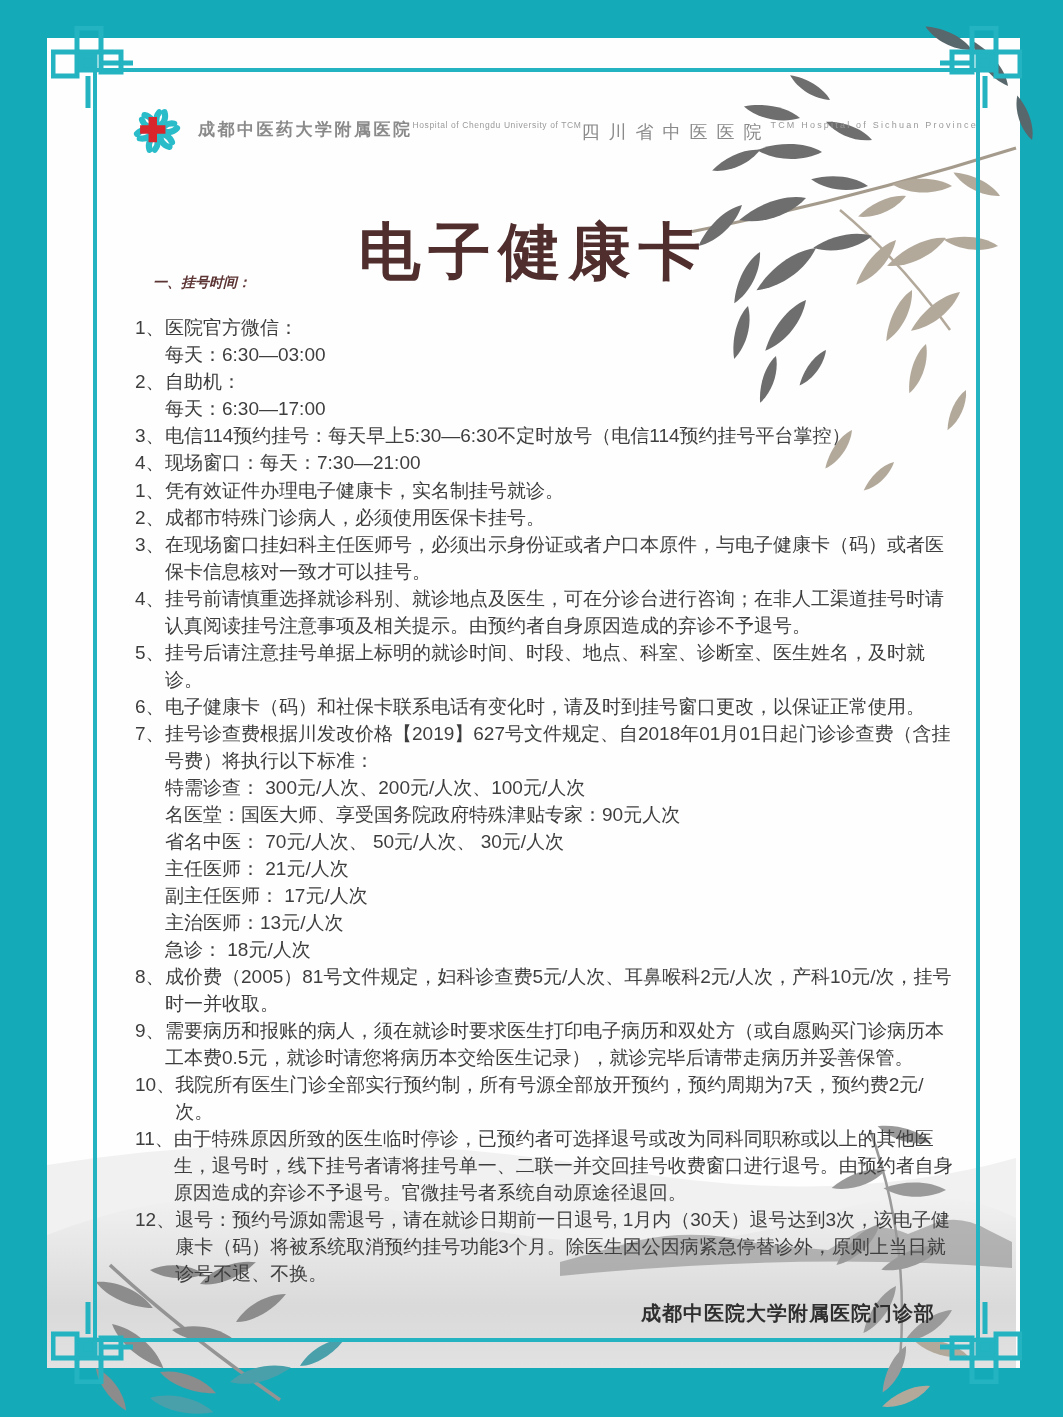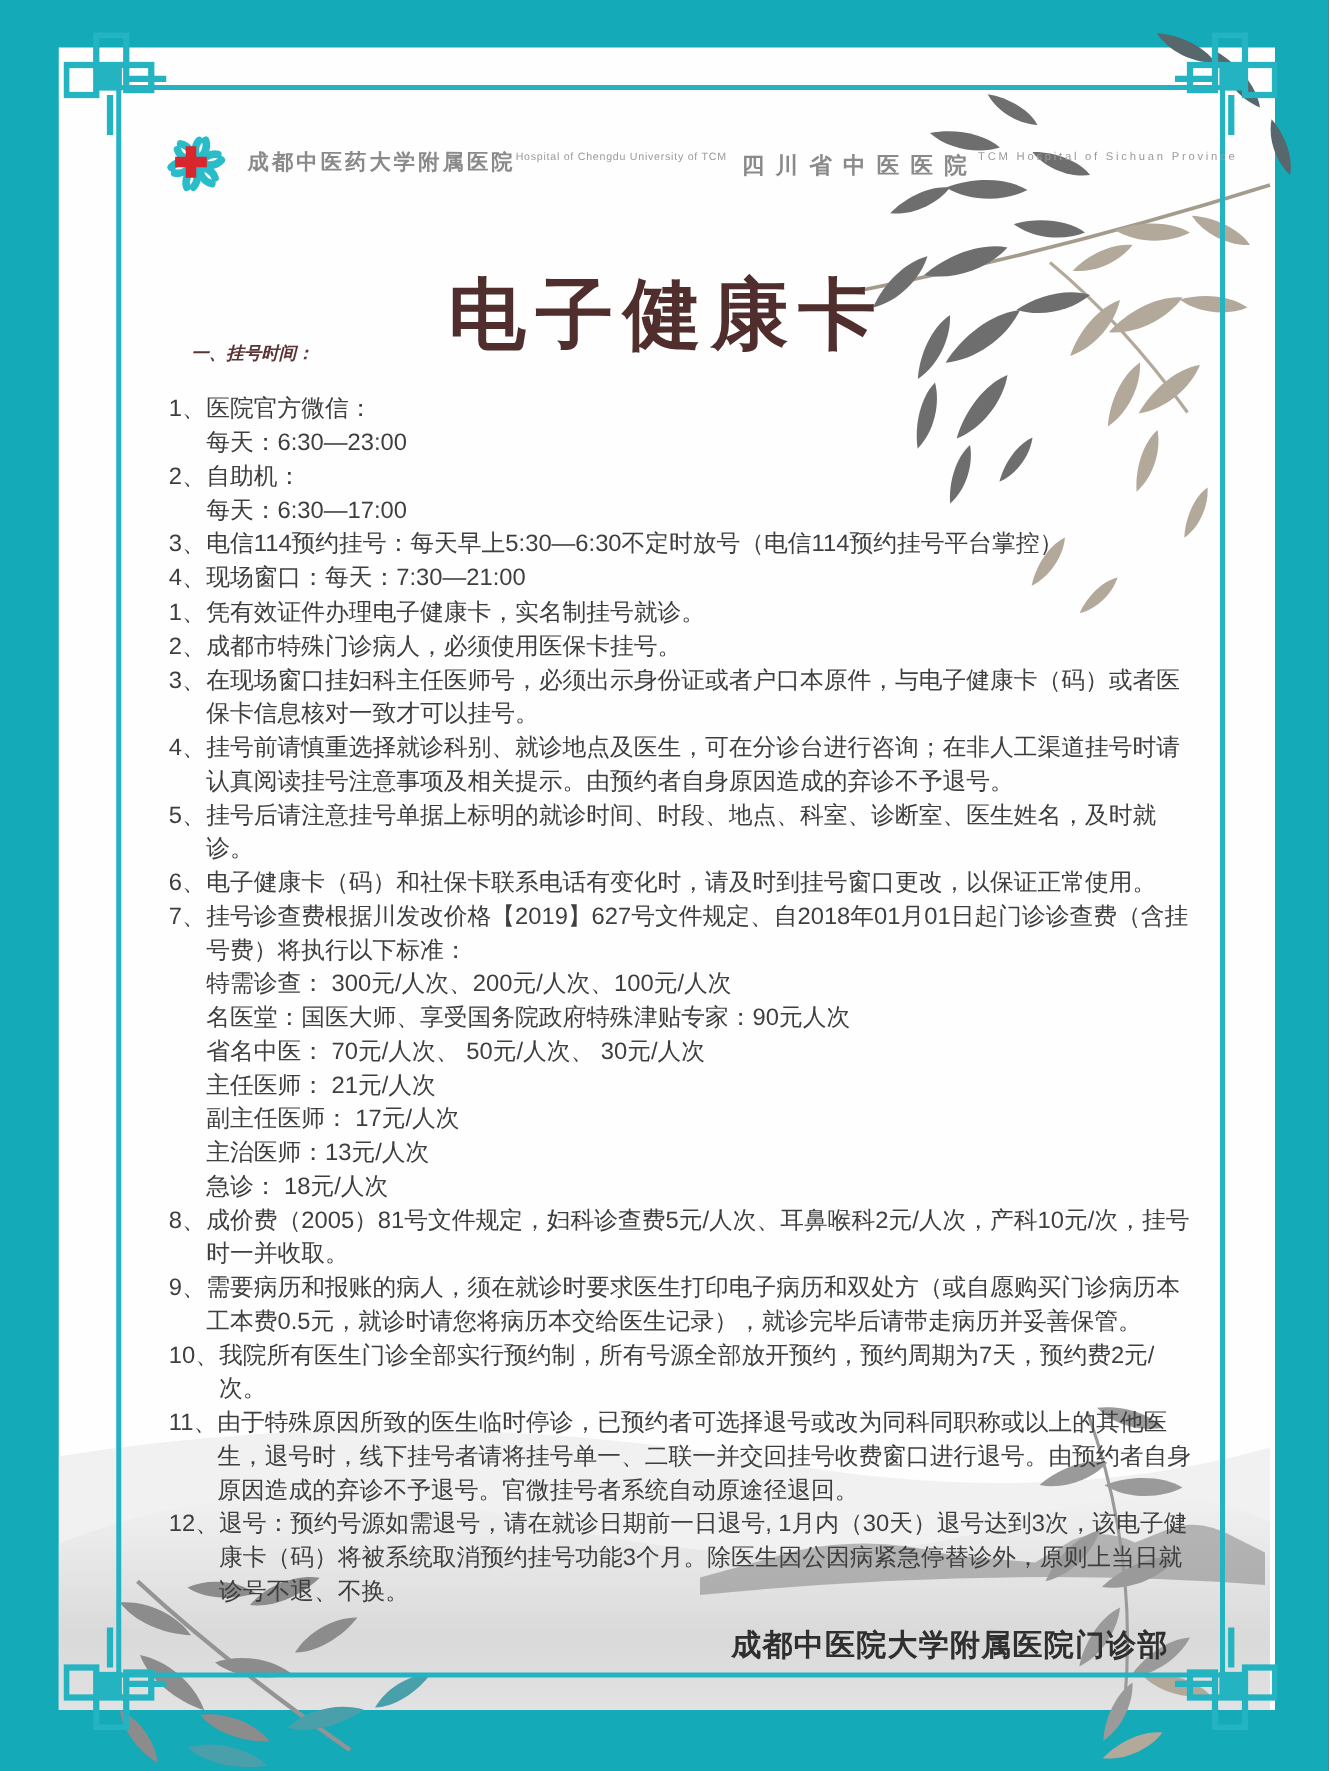--- a/index.html
+++ b/index.html
@@ -24,30 +24,30 @@
   .frame{position:absolute;left:93px;top:68px;width:887px;height:1274px;border:4px solid var(--frame-teal);box-sizing:border-box;z-index:2;pointer-events:none;}
   .knot{position:absolute;width:84px;height:84px;z-index:2;pointer-events:none;}
   .knot.tl{left:51px;top:26px;}
   .knot.tr{left:938px;top:26px;transform:scaleX(-1);}
   .knot.bl{left:51px;top:1300px;transform:scaleY(-1);}
   .knot.br{left:938px;top:1300px;transform:scale(-1,-1);}
   .logo{position:absolute;left:126px;top:98px;display:flex;align-items:center;gap:10px;z-index:3;}
   .logo-text{display:flex;flex-direction:row;color:var(--logo-text);}
   .logo-cn1{font-size:17px;font-weight:bold;letter-spacing:2.5px;line-height:19px;}
   .logo-en1{font-size:8.5px;letter-spacing:0.6px;line-height:11px;color:#9a9a9a;}
-  .logo-cn2{font-size:18px;font-weight:bold;letter-spacing:9px;line-height:21px;margin-top:2px;white-space:nowrap;margin-left:12px;}
+  .logo-cn2{font-size:18px;font-weight:normal;letter-spacing:9px;line-height:21px;margin-top:2px;white-space:nowrap;}
   .logo-en2{font-size:9px;letter-spacing:2.2px;line-height:11px;color:#9a9a9a;}
   .title{position:absolute;left:47px;top:168px;width:973px;text-align:center;font-size:62px;font-weight:900;letter-spacing:8px;color:var(--title-color);z-index:3;}
   .content{position:absolute;left:135px;top:250px;width:822px;z-index:3;font-size:19px;line-height:27px;color:var(--body-color);}
   .sec-heading{font-size:14px;font-weight:bold;color:var(--heading-color);line-height:28px;margin:18px;font-style:italic;}
   .rows{margin:0 0 1px 0;}
   .row{display:flex;align-items:flex-start;}
   .row .num{flex:0 0 auto;min-width:30px;white-space:pre;}
   .row .txt{flex:1 1 auto;}
-  .footer{position:absolute;left:135px;top:1300px;width:800px;text-align:right;font-size:24px;font-weight:bold;letter-spacing:1px;color:var(--footer-color);z-index:3;}
+  .footer{position:absolute;left:135px;top:1300px;width:800px;text-align:right;font-size:20px;font-weight:bold;letter-spacing:1px;color:var(--footer-color);z-index:3;}
 </style>
 </head>
 <body>
 
 <div class="poster">
 
   <div class="page"></div>
 
   <svg class="deco" viewBox="0 0 1063 1417" xmlns="http://www.w3.org/2000/svg">
     <defs>
@@ -211,21 +211,21 @@
 
   <main class="content">
     <h2 class="sec-heading">一、挂号时间：</h2>
     <div class="rows">
         <div class="row">
           <span class="num">1、</span>
           <span class="txt">医院官方微信：</span>
         </div>
         <div class="row">
           <span class="num"></span>
-          <span class="txt">每天：6:30—23:00</span>
+          <span class="txt">每天：6:30—03:00</span>
         </div>
         <div class="row">
           <span class="num">2、</span>
           <span class="txt">自助机：</span>
         </div>
         <div class="row">
           <span class="num"></span>
           <span class="txt">每天：6:30—17:00</span>
         </div>
         <div class="row">

